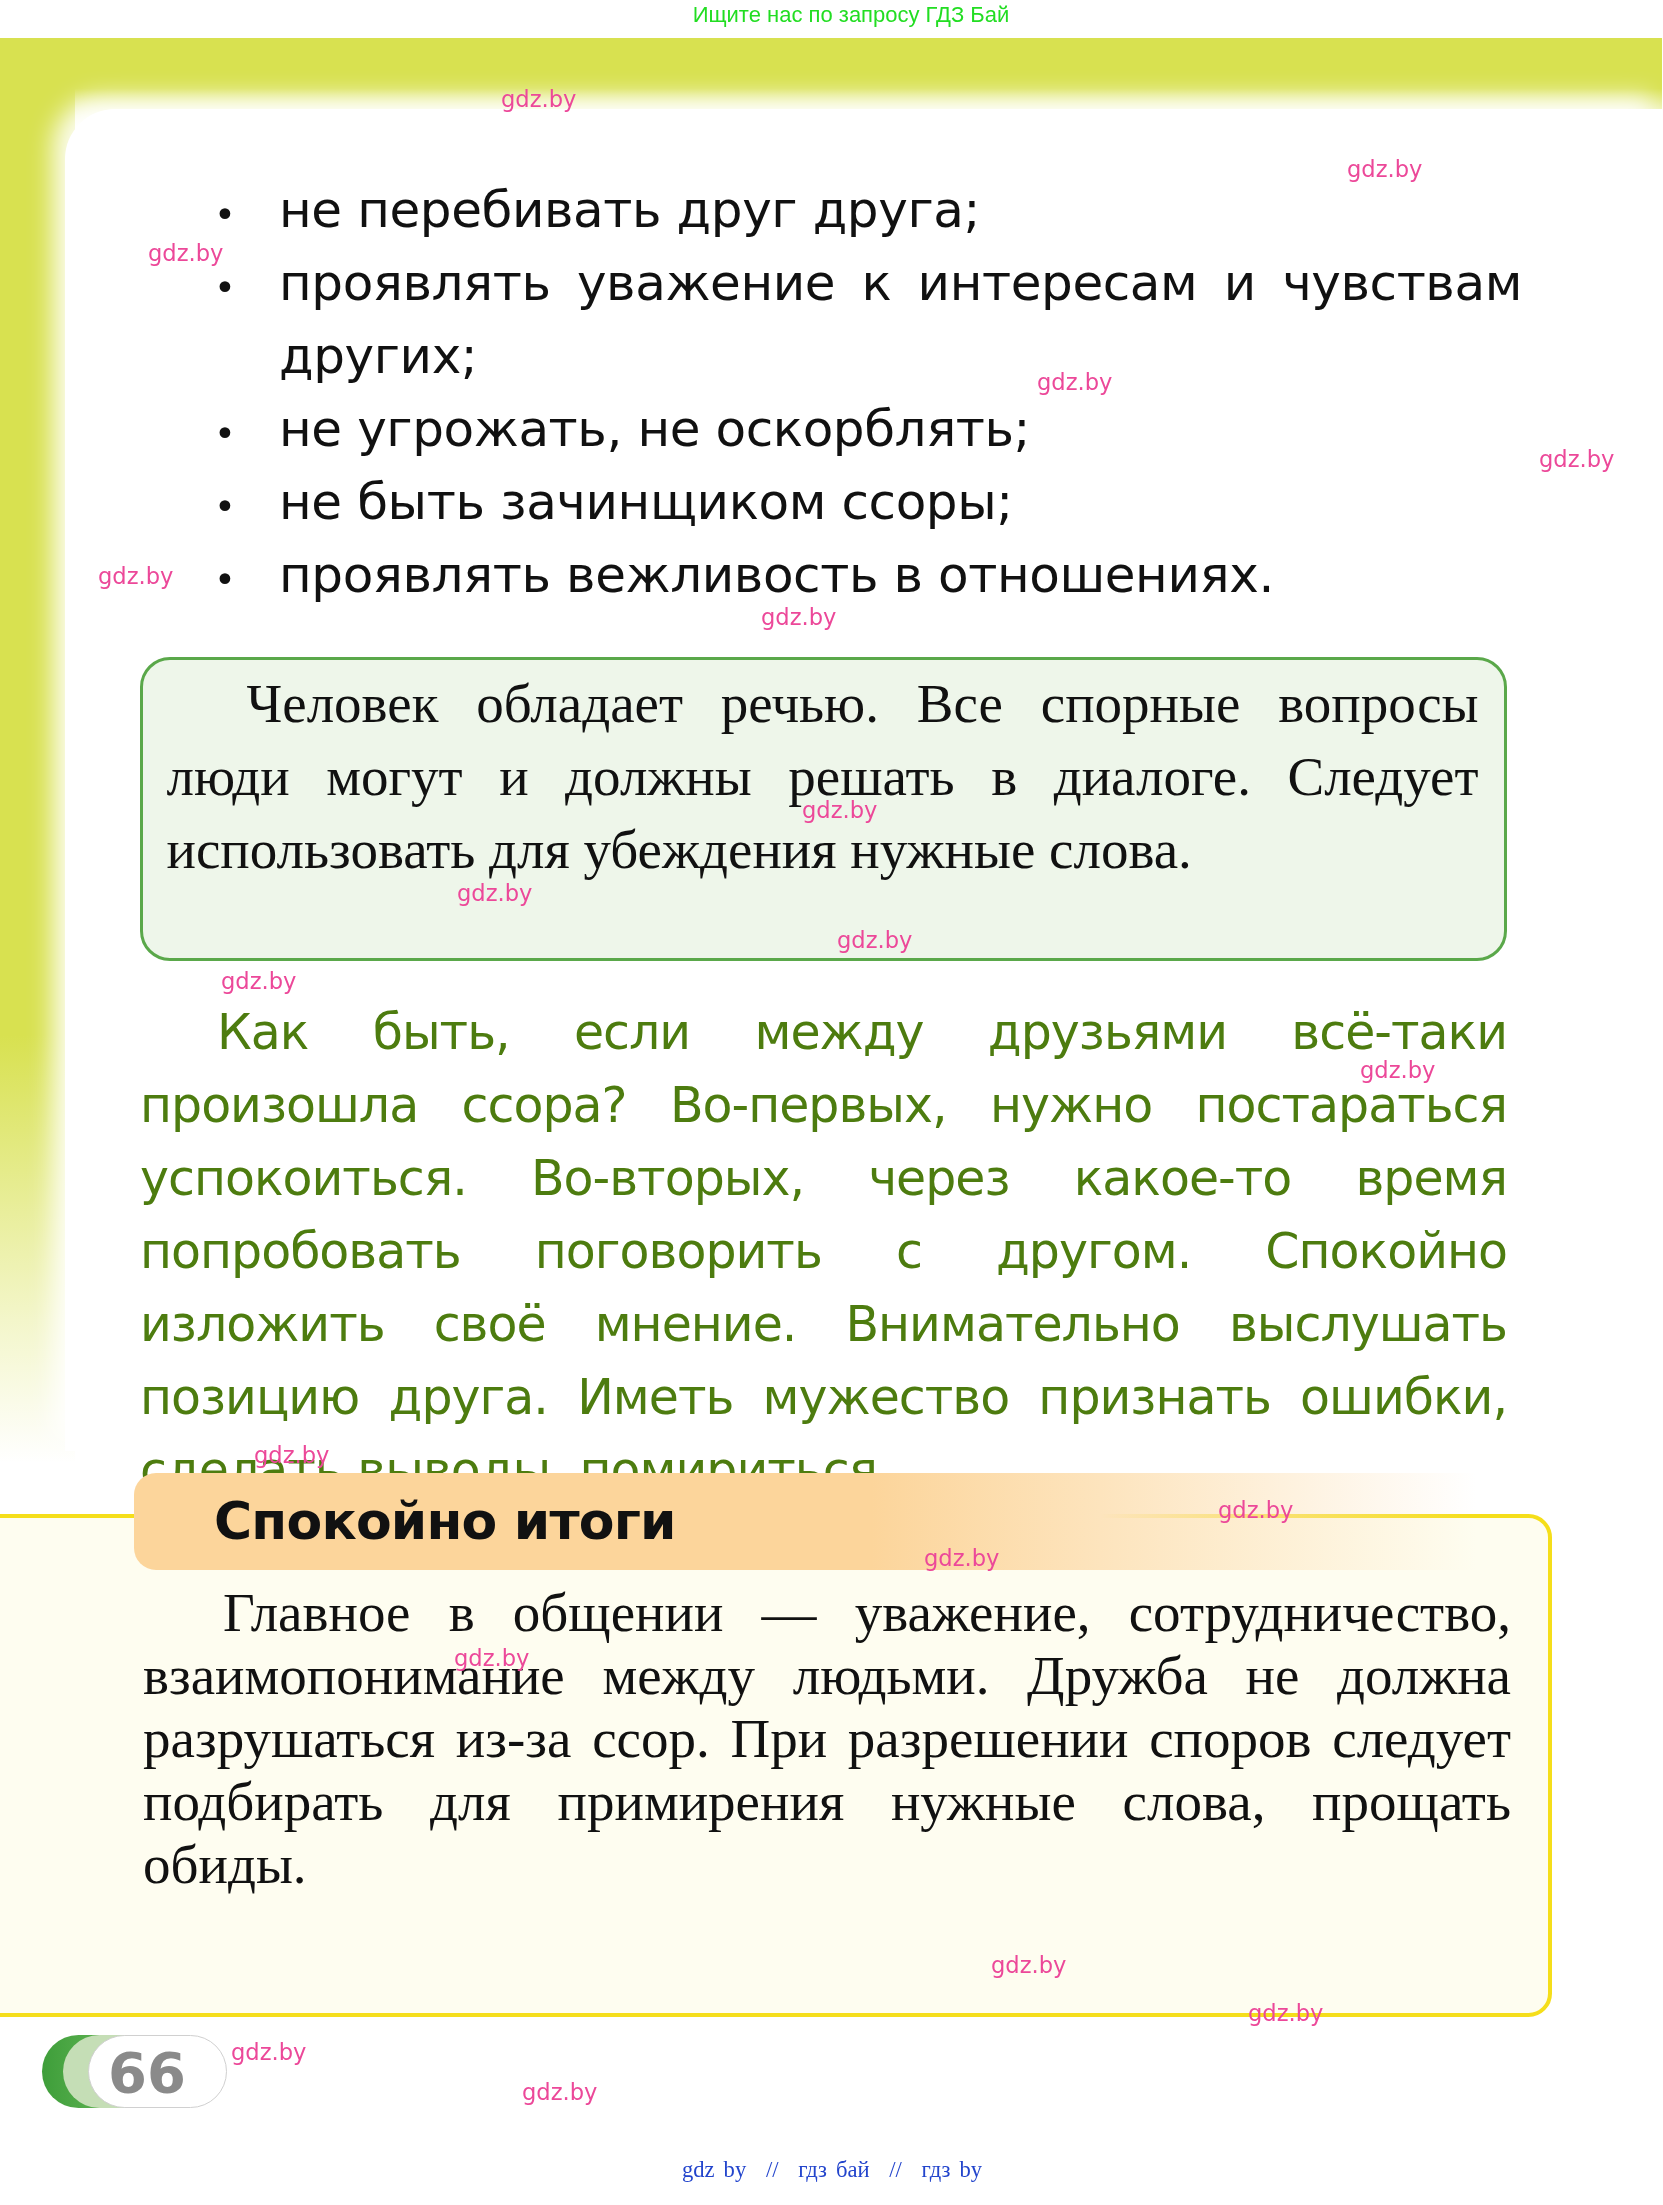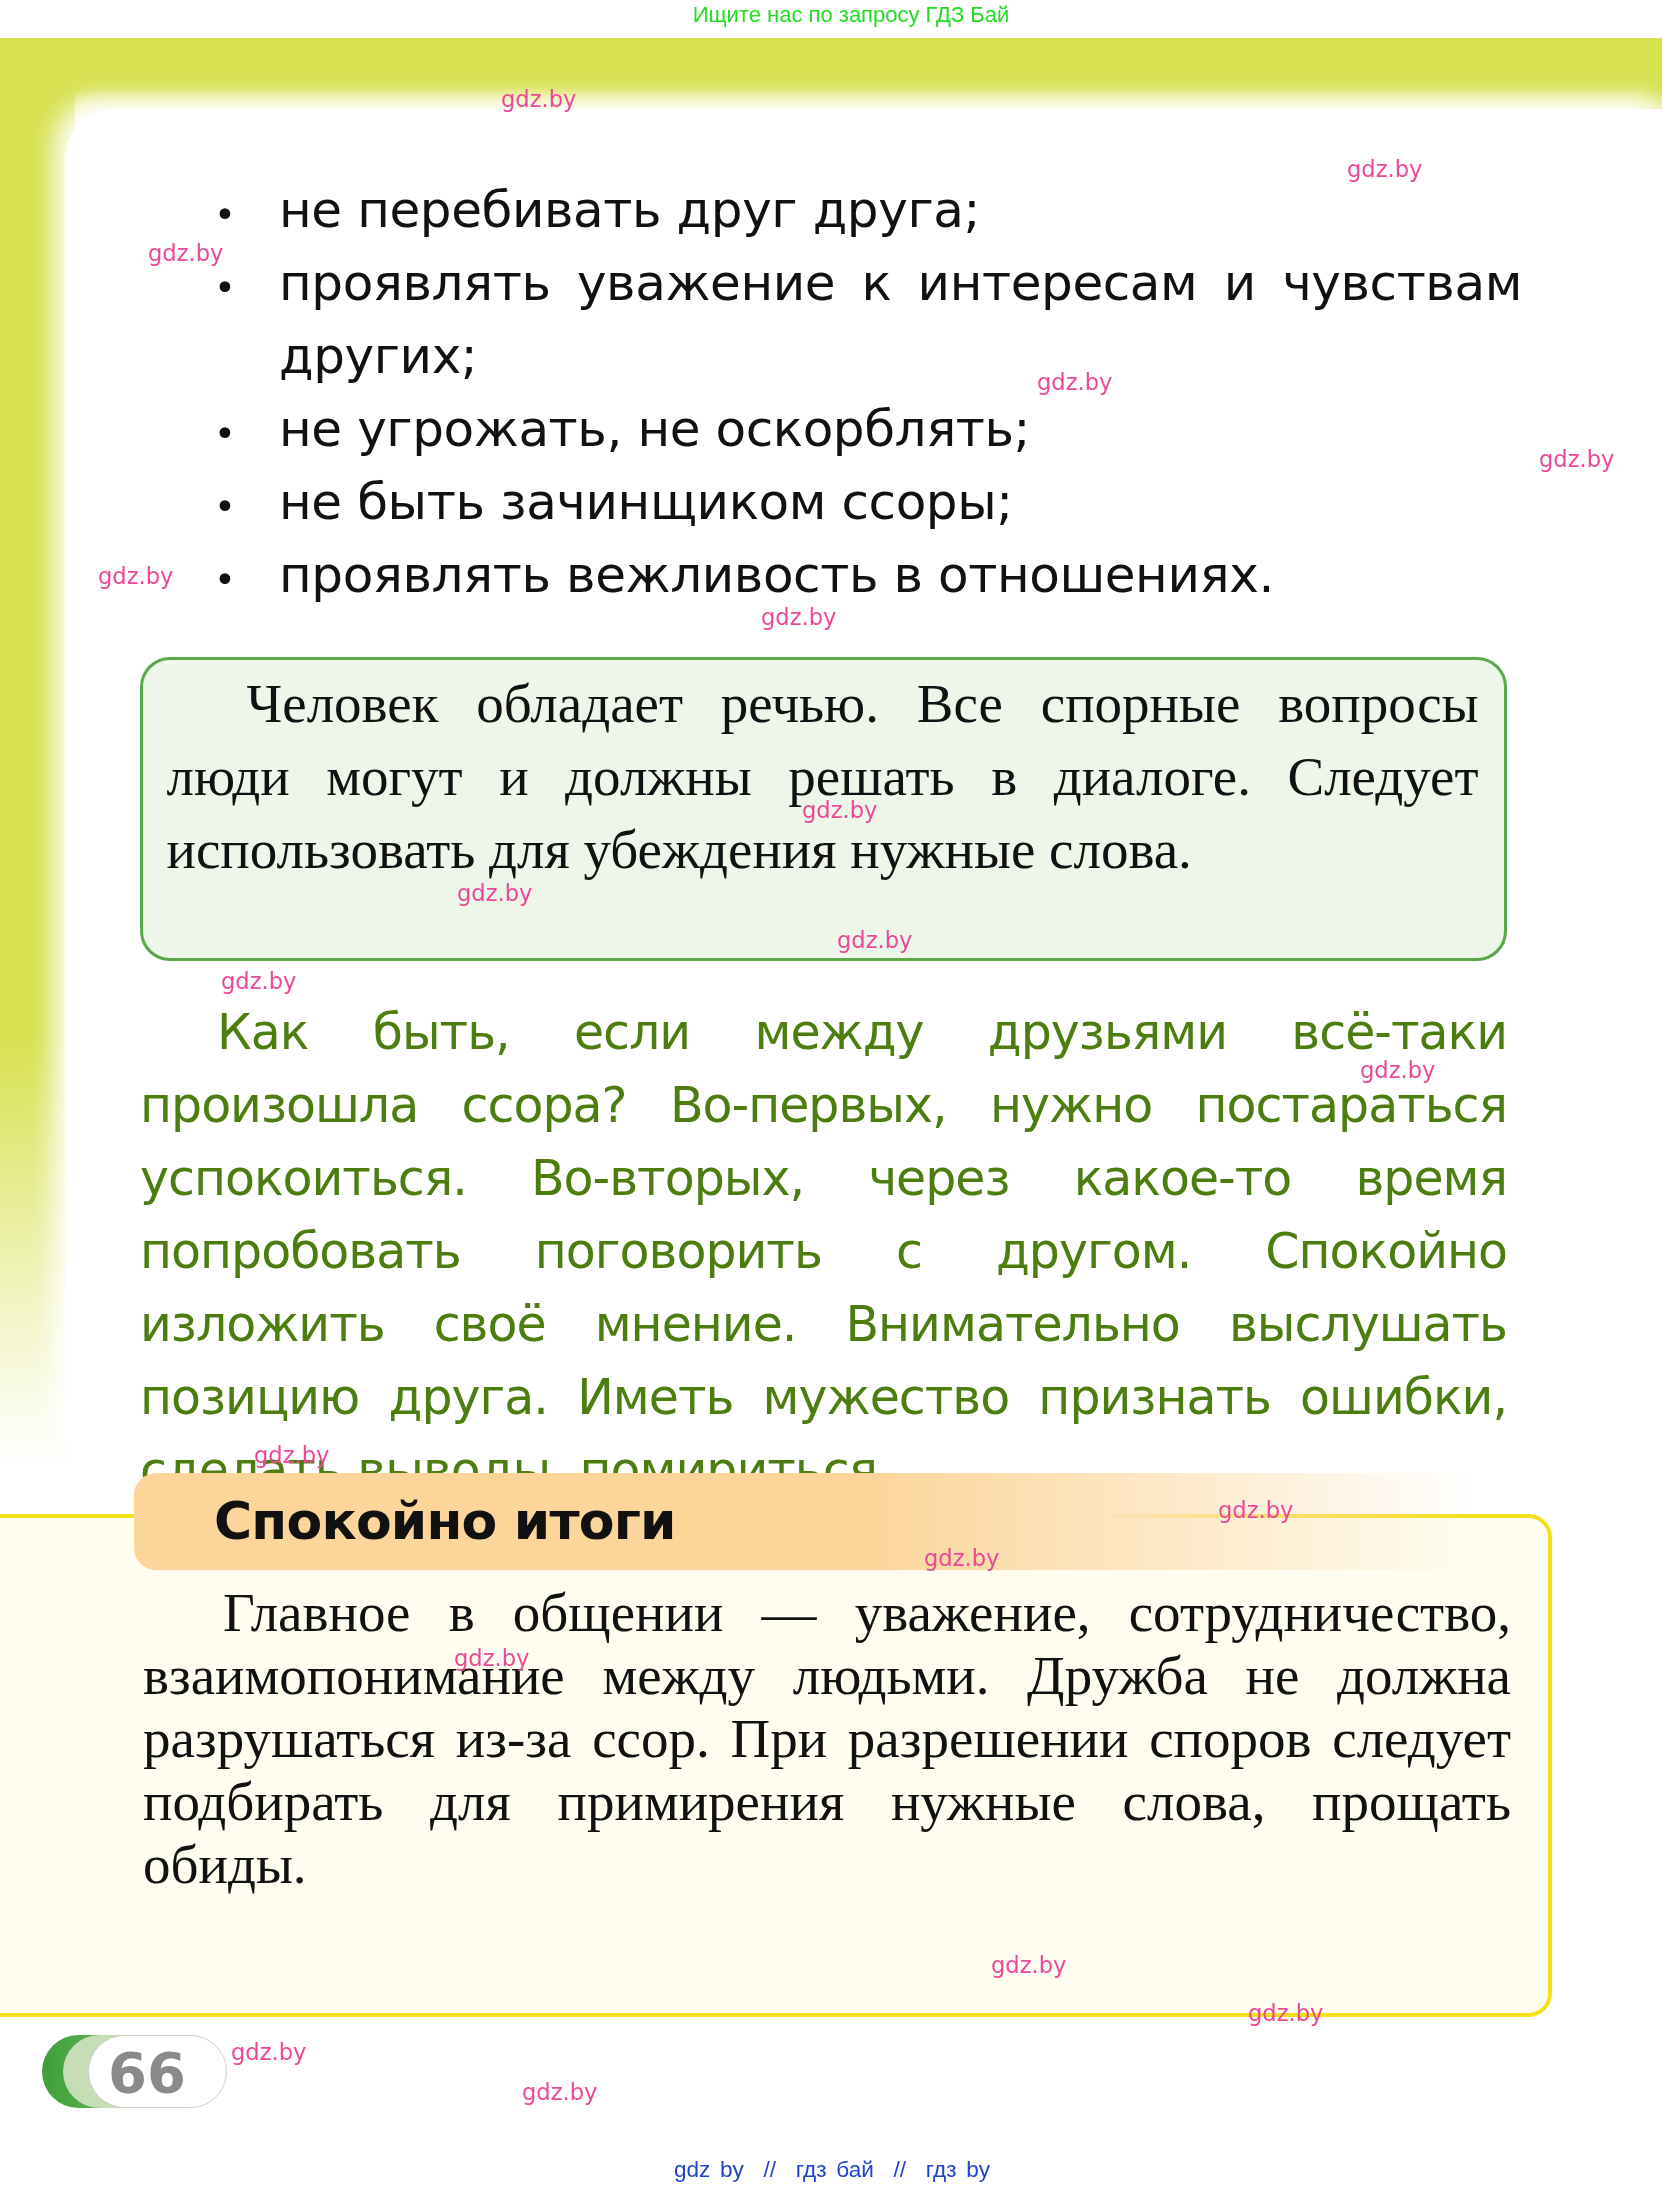--- a/index.html
+++ b/index.html
@@ -88,21 +88,21 @@
   }
   
   .wm {
     position:absolute; font-family:"DejaVu Sans", sans-serif; font-size:22.6px; color:#ec4899;
   }
   
   .footer-links {
     position:absolute; left:0; width:1664px; top:2157px; text-align:center;
     font-family:"Liberation Sans", sans-serif; font-size:22.6px; color:#2244cc; word-spacing:3.4px;
   }
-  .footer-links span { margin:12px 5px; }
+  .footer-links span { margin:12px 5px;font-family:Liberation Serif, serif; }
 </style>
 </head>
 <body>
 
 <div class="lime-top"></div>
 <div class="lime-left"></div>
 <div class="page-white"></div>
 
 <div class="banner-text">Ищите нас по запросу ГДЗ Бай</div>
 

